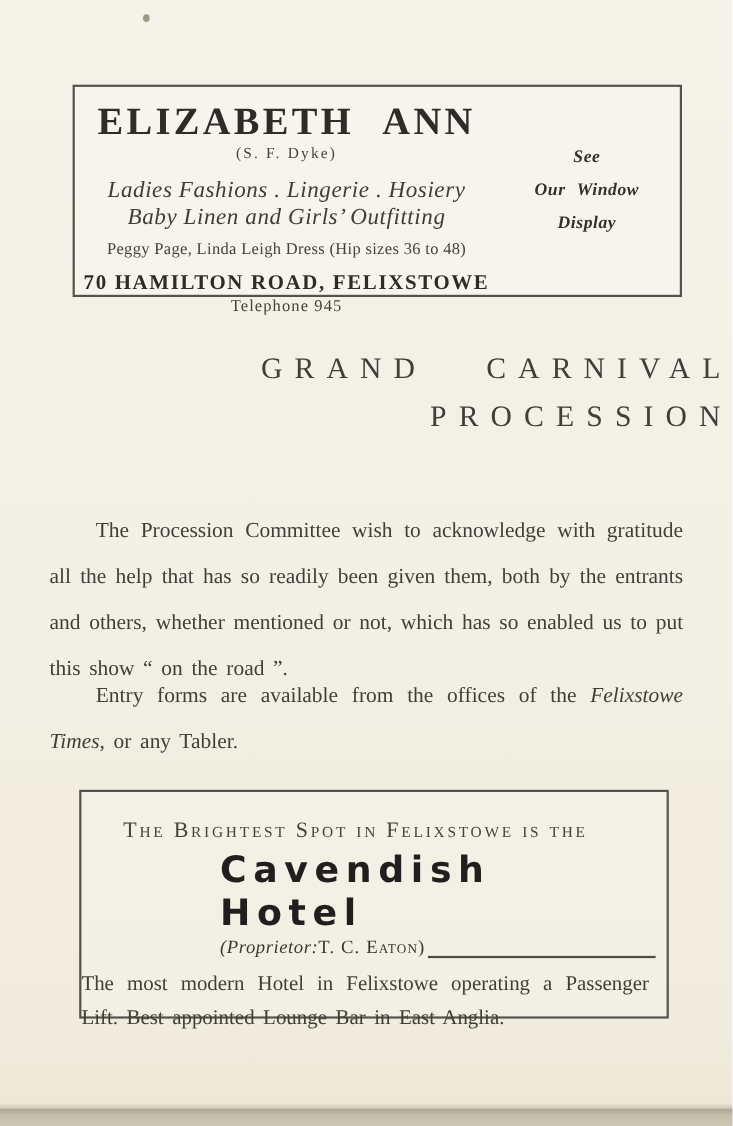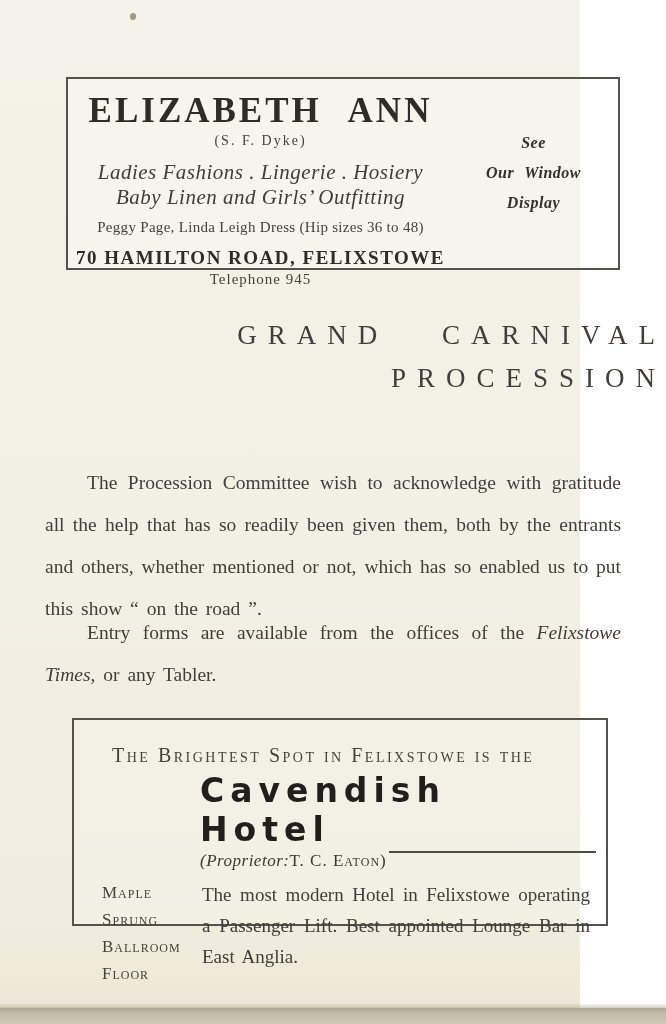--- a/index.html
+++ b/index.html
@@ -3,21 +3,21 @@
 <meta charset="utf-8">
 <style>
   * { margin:0; padding:0; box-sizing:border-box; }
   html,body { width:666px; height:1024px; }
   body {
     font-family:"Liberation Serif", serif;
     color:#3a3733;
     overflow:hidden;
   }
   .page {
-    position:relative; width:580px; height:1024px;
+    position:relative; width:666px; height:1024px;
     background:linear-gradient(180deg,#f5f2e9 0%, #f2efe4 55%, #f0ecdd 92%, #ece6d4 100%);
   }
   .speck { position:absolute; left:130px; top:13px; width:6px; height:7px;
     background:#8e8c72; border-radius:50% 45% 50% 48%; opacity:.85; }
 
   
   .ad-top {
     position:absolute; left:66px; top:77px; width:554px; height:193px;
     border:2px solid #55524b; display:flex; background:rgba(255,255,255,.25);
   }
@@ -57,21 +57,21 @@
   
   .ad-bottom {
     position:absolute; left:72px; top:718px; width:536px; height:208px;
     border:2px solid #55524b; background:rgba(255,255,255,.18);
   }
   .cv-tagline { margin:24px 0 0 38px; font-variant:small-caps; font-size:20px;
     letter-spacing:2.5px; color:#46433c; }
   .cv-name { margin:4px 0 0 126px; font-family:"DejaVu Sans", sans-serif;
     font-weight:bold; font-size:33px; letter-spacing:6px; word-spacing:28px;
     color:#201f1d; }
-  .cv-prop-row { display:flex; align-items:flex-start; margin:2px 10px 0 126px;
+  .cv-prop-row { display:flex; align-items:flex-end; margin:2px 10px 0 126px;
     font-size:17px; color:#3b3833; }
   .cv-prop-it { font-style:italic; letter-spacing:.5px; }
   .cv-prop-nm { font-variant:small-caps; letter-spacing:1px; white-space:pre; }
   .cv-rule { flex:1; height:2px; background:#4e4b45; margin-left:2px; }
   .cv-cols { display:flex; margin-top:8px; }
   .cv-labels { width:100px; margin-left:28px; font-variant:small-caps;
     font-size:17px; line-height:27px; letter-spacing:1px; color:#45423c; }
   .cv-desc { flex:1; margin-right:16px; font-size:19px; line-height:31px;
     text-align:justify; color:#413e39; word-spacing:3px; }
 
@@ -135,26 +135,20 @@
 
   <div class="ad-bottom">
     <div class="cv-tagline">The Brightest Spot in Felixstowe is the</div>
     <div class="cv-name">Cavendish Hotel</div>
     <div class="cv-prop-row">
       <span class="cv-prop-it">(Proprietor: </span>
       <span class="cv-prop-nm">T. C. Eaton)</span>
       <span class="cv-rule"></span>
     </div>
     <div class="cv-cols">
-      <div class="cv-labels">
-        <div>Maple</div>
-        <div>Sprung</div>
-        <div>Ballroom</div>
-        <div>Floor</div>
-      </div>
       <div class="cv-desc">The most modern Hotel in Felixstowe operating a Passenger Lift. Best appointed Lounge Bar in East Anglia.</div>
     </div>
   </div>
 
   <div class="bottom-strip-shadow"></div>
   <div class="bottom-strip"></div>
 
 </div>
 
 </body></html>

